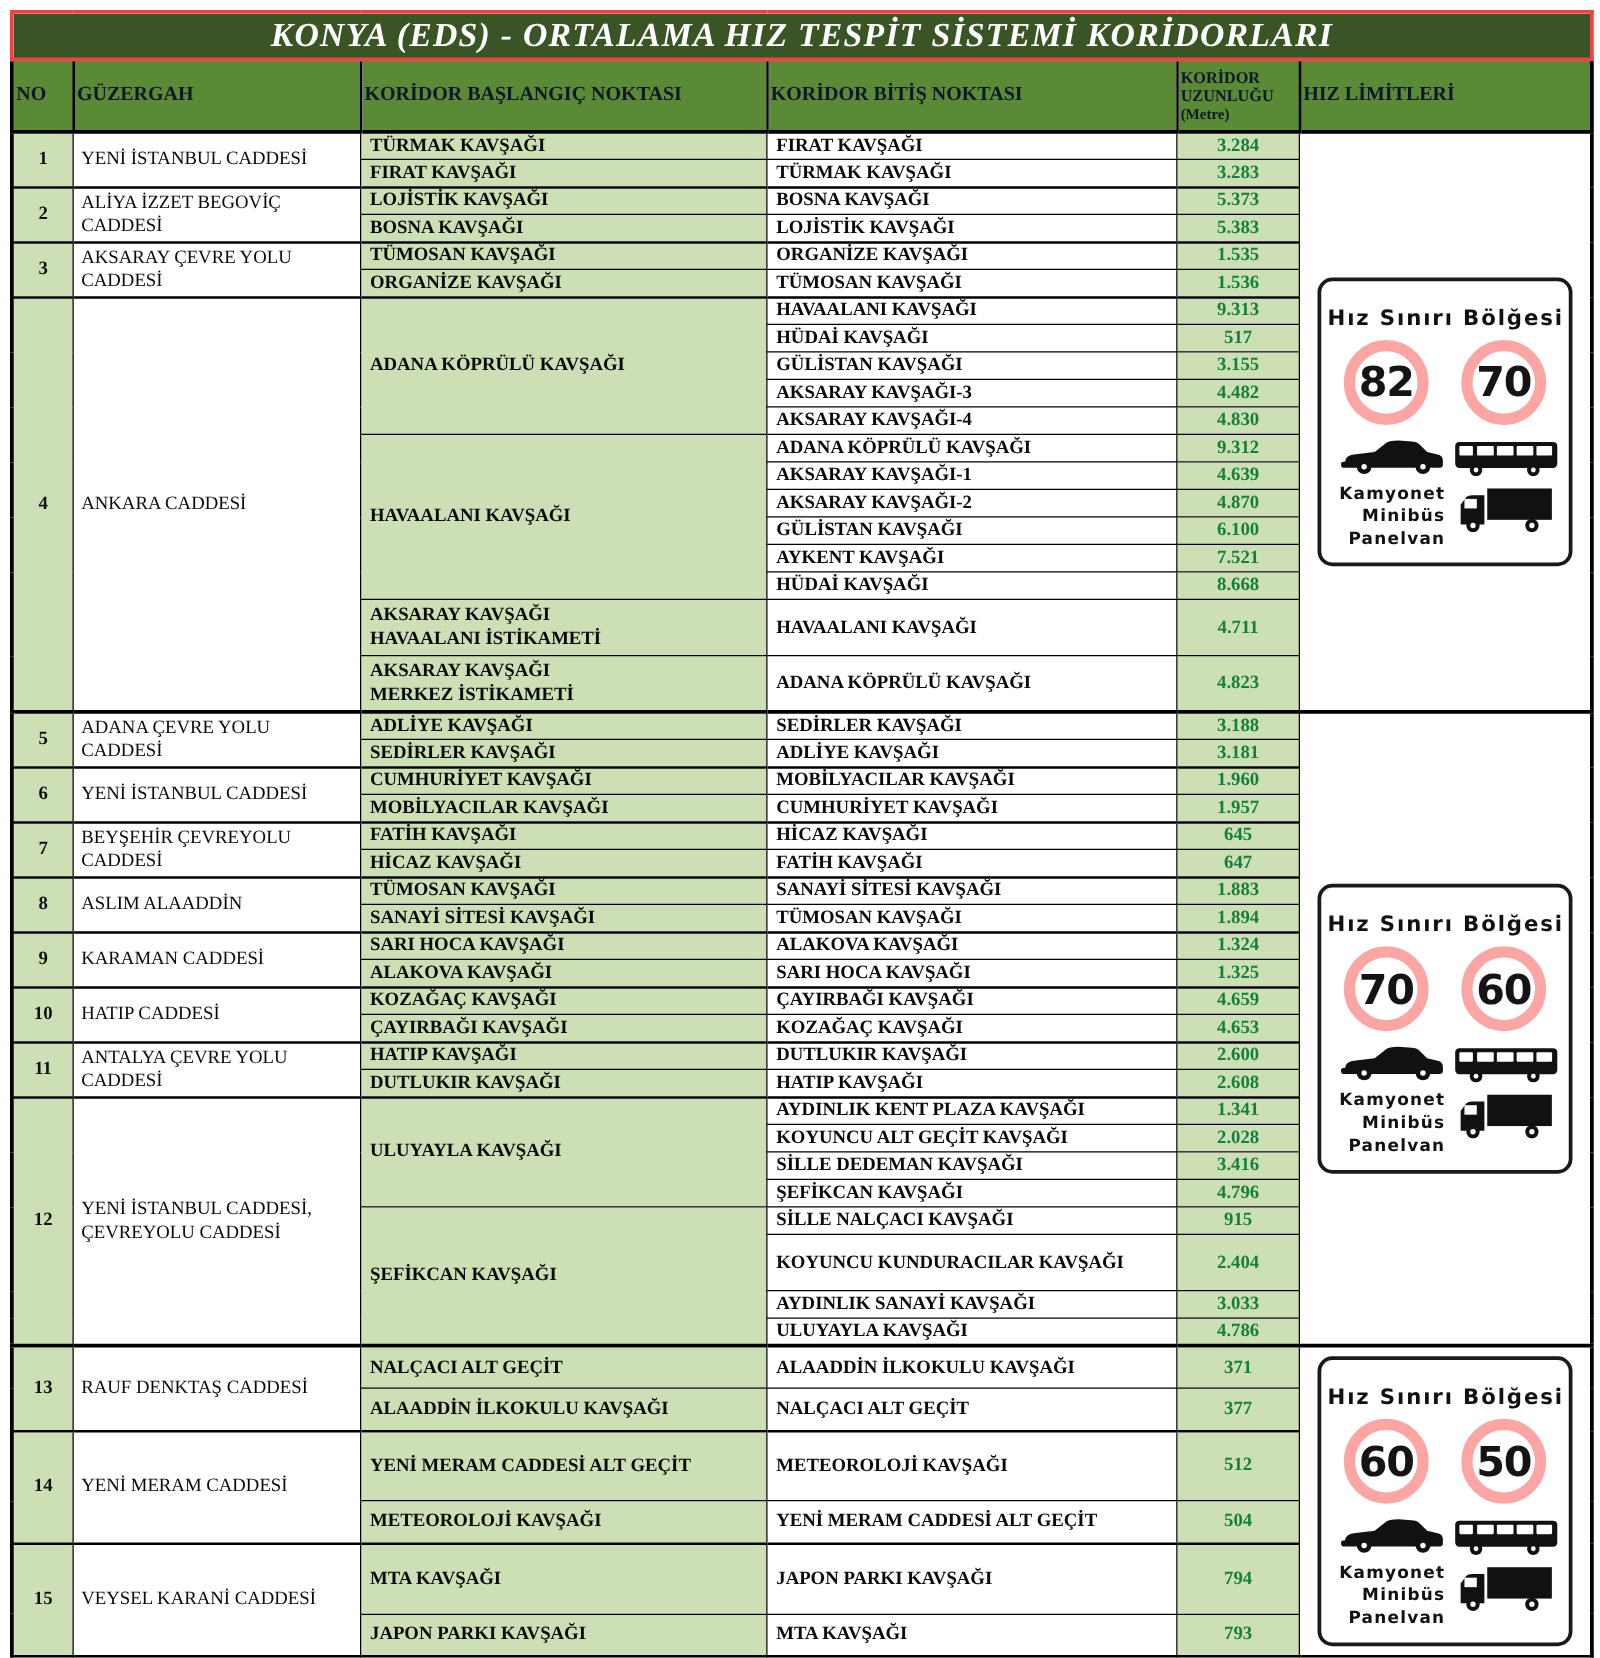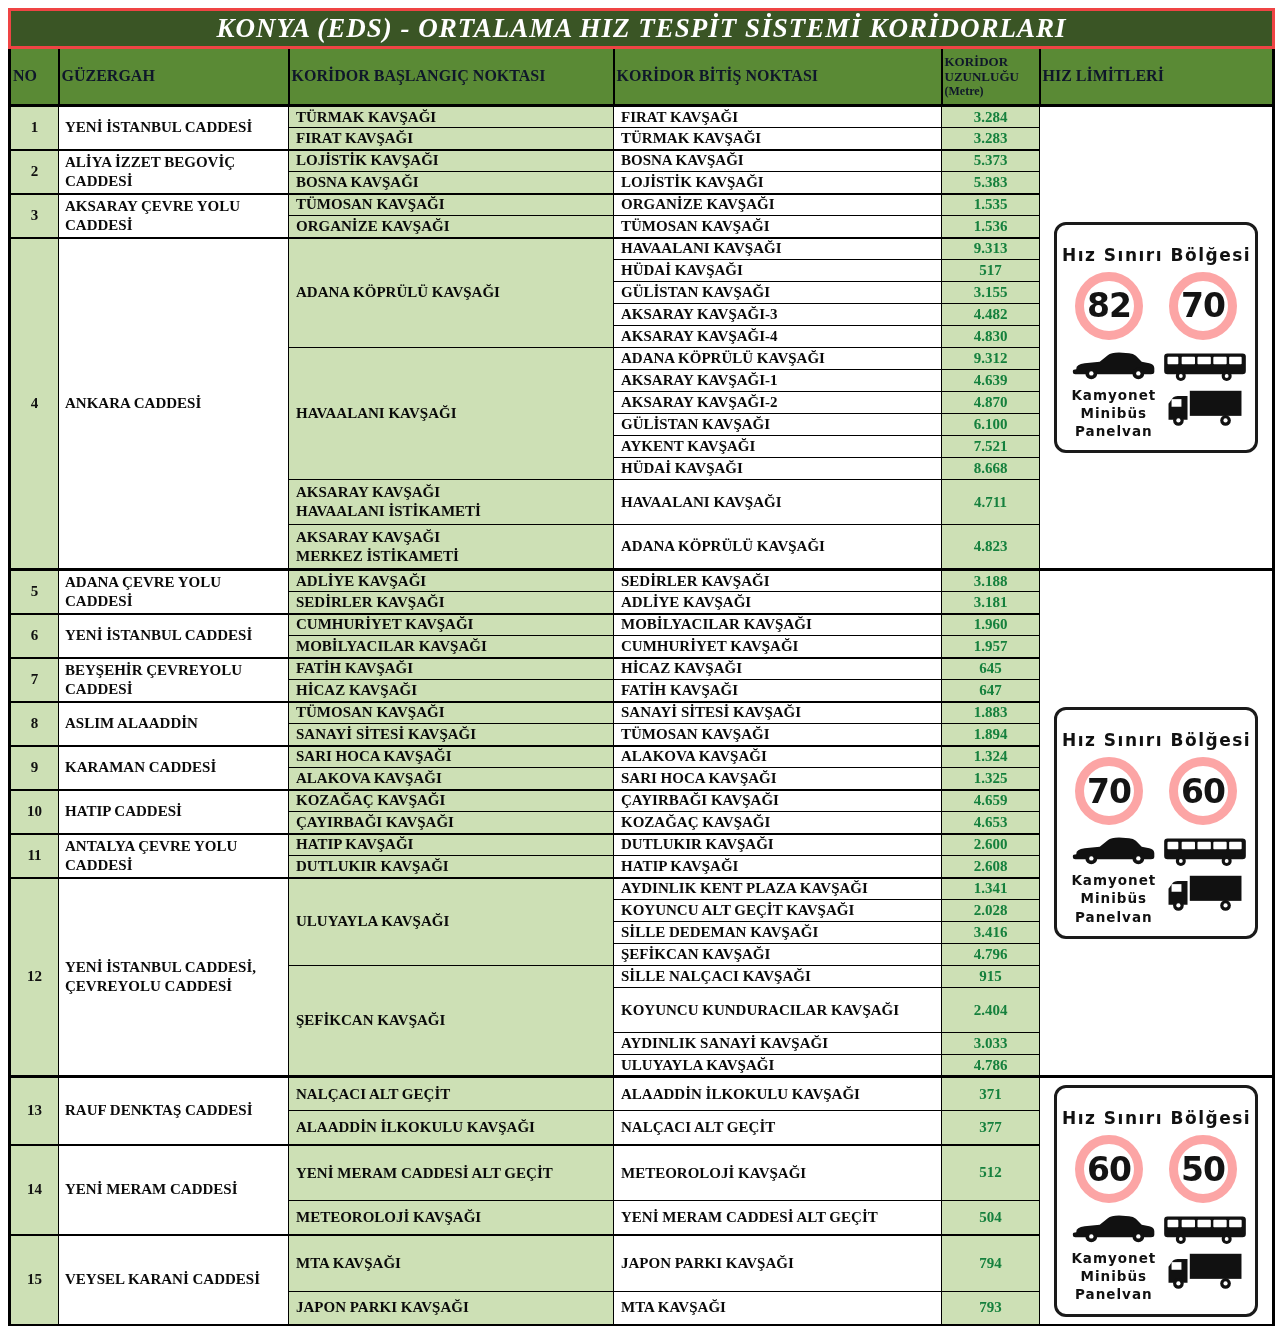--- a/index.html
+++ b/index.html
@@ -40,21 +40,21 @@
   tr.rA { height:22px; }
   tr.rT { height:45px; }
   tr.rC { height:34px; }
   tr.sec-first > td { border-top:3px solid #000; }
   tr.grp-first > td { border-top:2px solid #000; }
 
   .green { background:#cde0b5; }
   .white { background:#ffffff; }
 
   .no-cell    { text-align:center; font-weight:bold; font-size:15px; color:#111; }
-  .route-cell { font-weight:bold; font-size:15px; color:#0a0a0a; padding:0 4px 0 6px; line-height:1.25; }
+  .route-cell { font-weight:normal; font-size:15px; color:#0a0a0a; padding:0 4px 0 6px; line-height:1.25; }
   .start-cell { font-weight:bold; font-size:15px; color:#0a0a0a; padding:0 4px 0 7px; line-height:1.25; white-space:pre-line; }
   .end-cell   { font-weight:bold; font-size:15px; color:#0a0a0a; padding:0 4px 0 7px; line-height:1.25; }
   .len-cell   { text-align:center; font-weight:bold; font-size:15px; color:#15803d;margin-top:28px; }
   .limits-cell{ background:#ffffff; text-align:center; vertical-align:middle; }
 
   
   .footer-cell {
     background:#cde0b5; color:#16300c;
     font-style:italic; font-weight:bold;
     font-size:21px; text-align:center;
@@ -76,21 +76,21 @@
   .limit-circle {
     width:50px; height:50px; border:9px solid #fca5a5; border-radius:50%;
     background:#fff; display:flex; align-items:center; justify-content:center;
     font-size:33px; font-weight:bold; color:#141414; letter-spacing:-1px;
   }
   .sign-vehicles { display:flex; justify-content:space-between; margin-top:9px; padding:0 3px; }
   .veh-left  { width:102px; text-align:center; }
   .veh-right { width:88px; display:flex; flex-direction:column; align-items:center; gap:8px; padding-top:2px; }
   .veh-labels {
     margin-top:5px; font-size:13.5px; font-weight:bold; letter-spacing:1px;
-    text-align:center; line-height:1.35; display:inline-block;
+    text-align:right; line-height:1.35; display:inline-block;
   }
   .icon svg { display:block; fill:#111; }
 </style>
 </head>
 <body>
 
 <div class="page">
   <table class="eds">
     <colgroup>
       <col style="width:49px">

